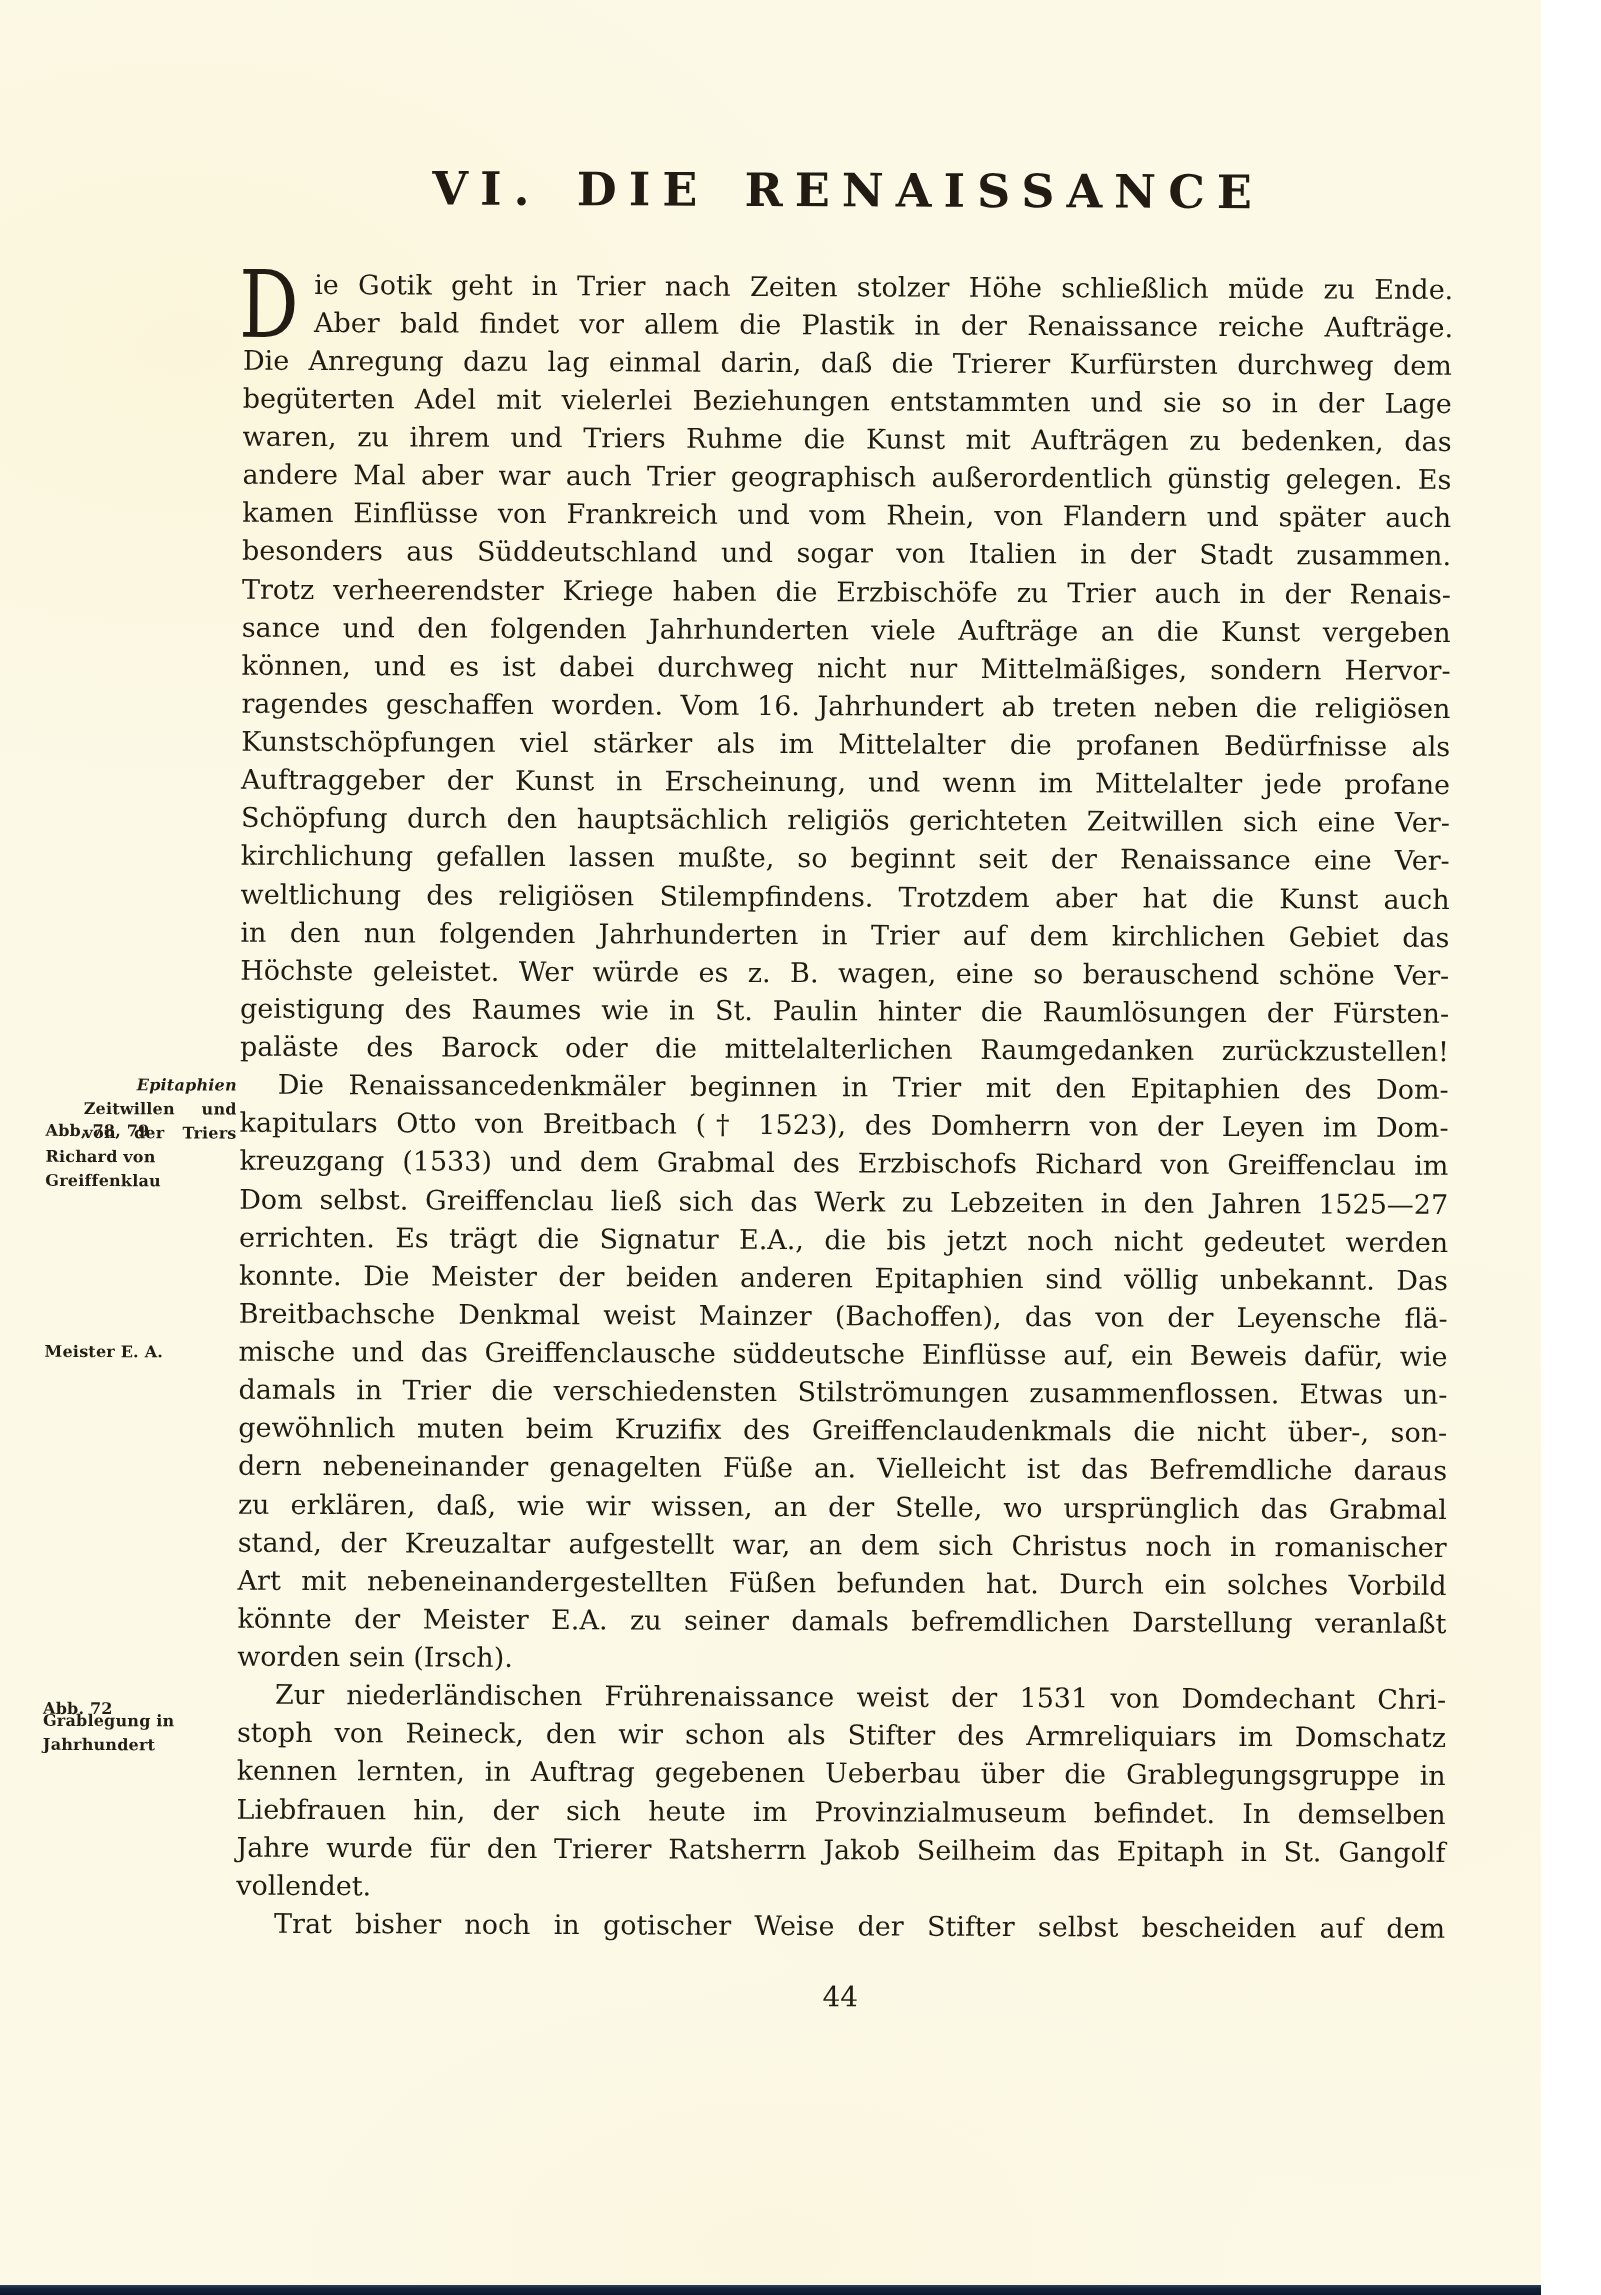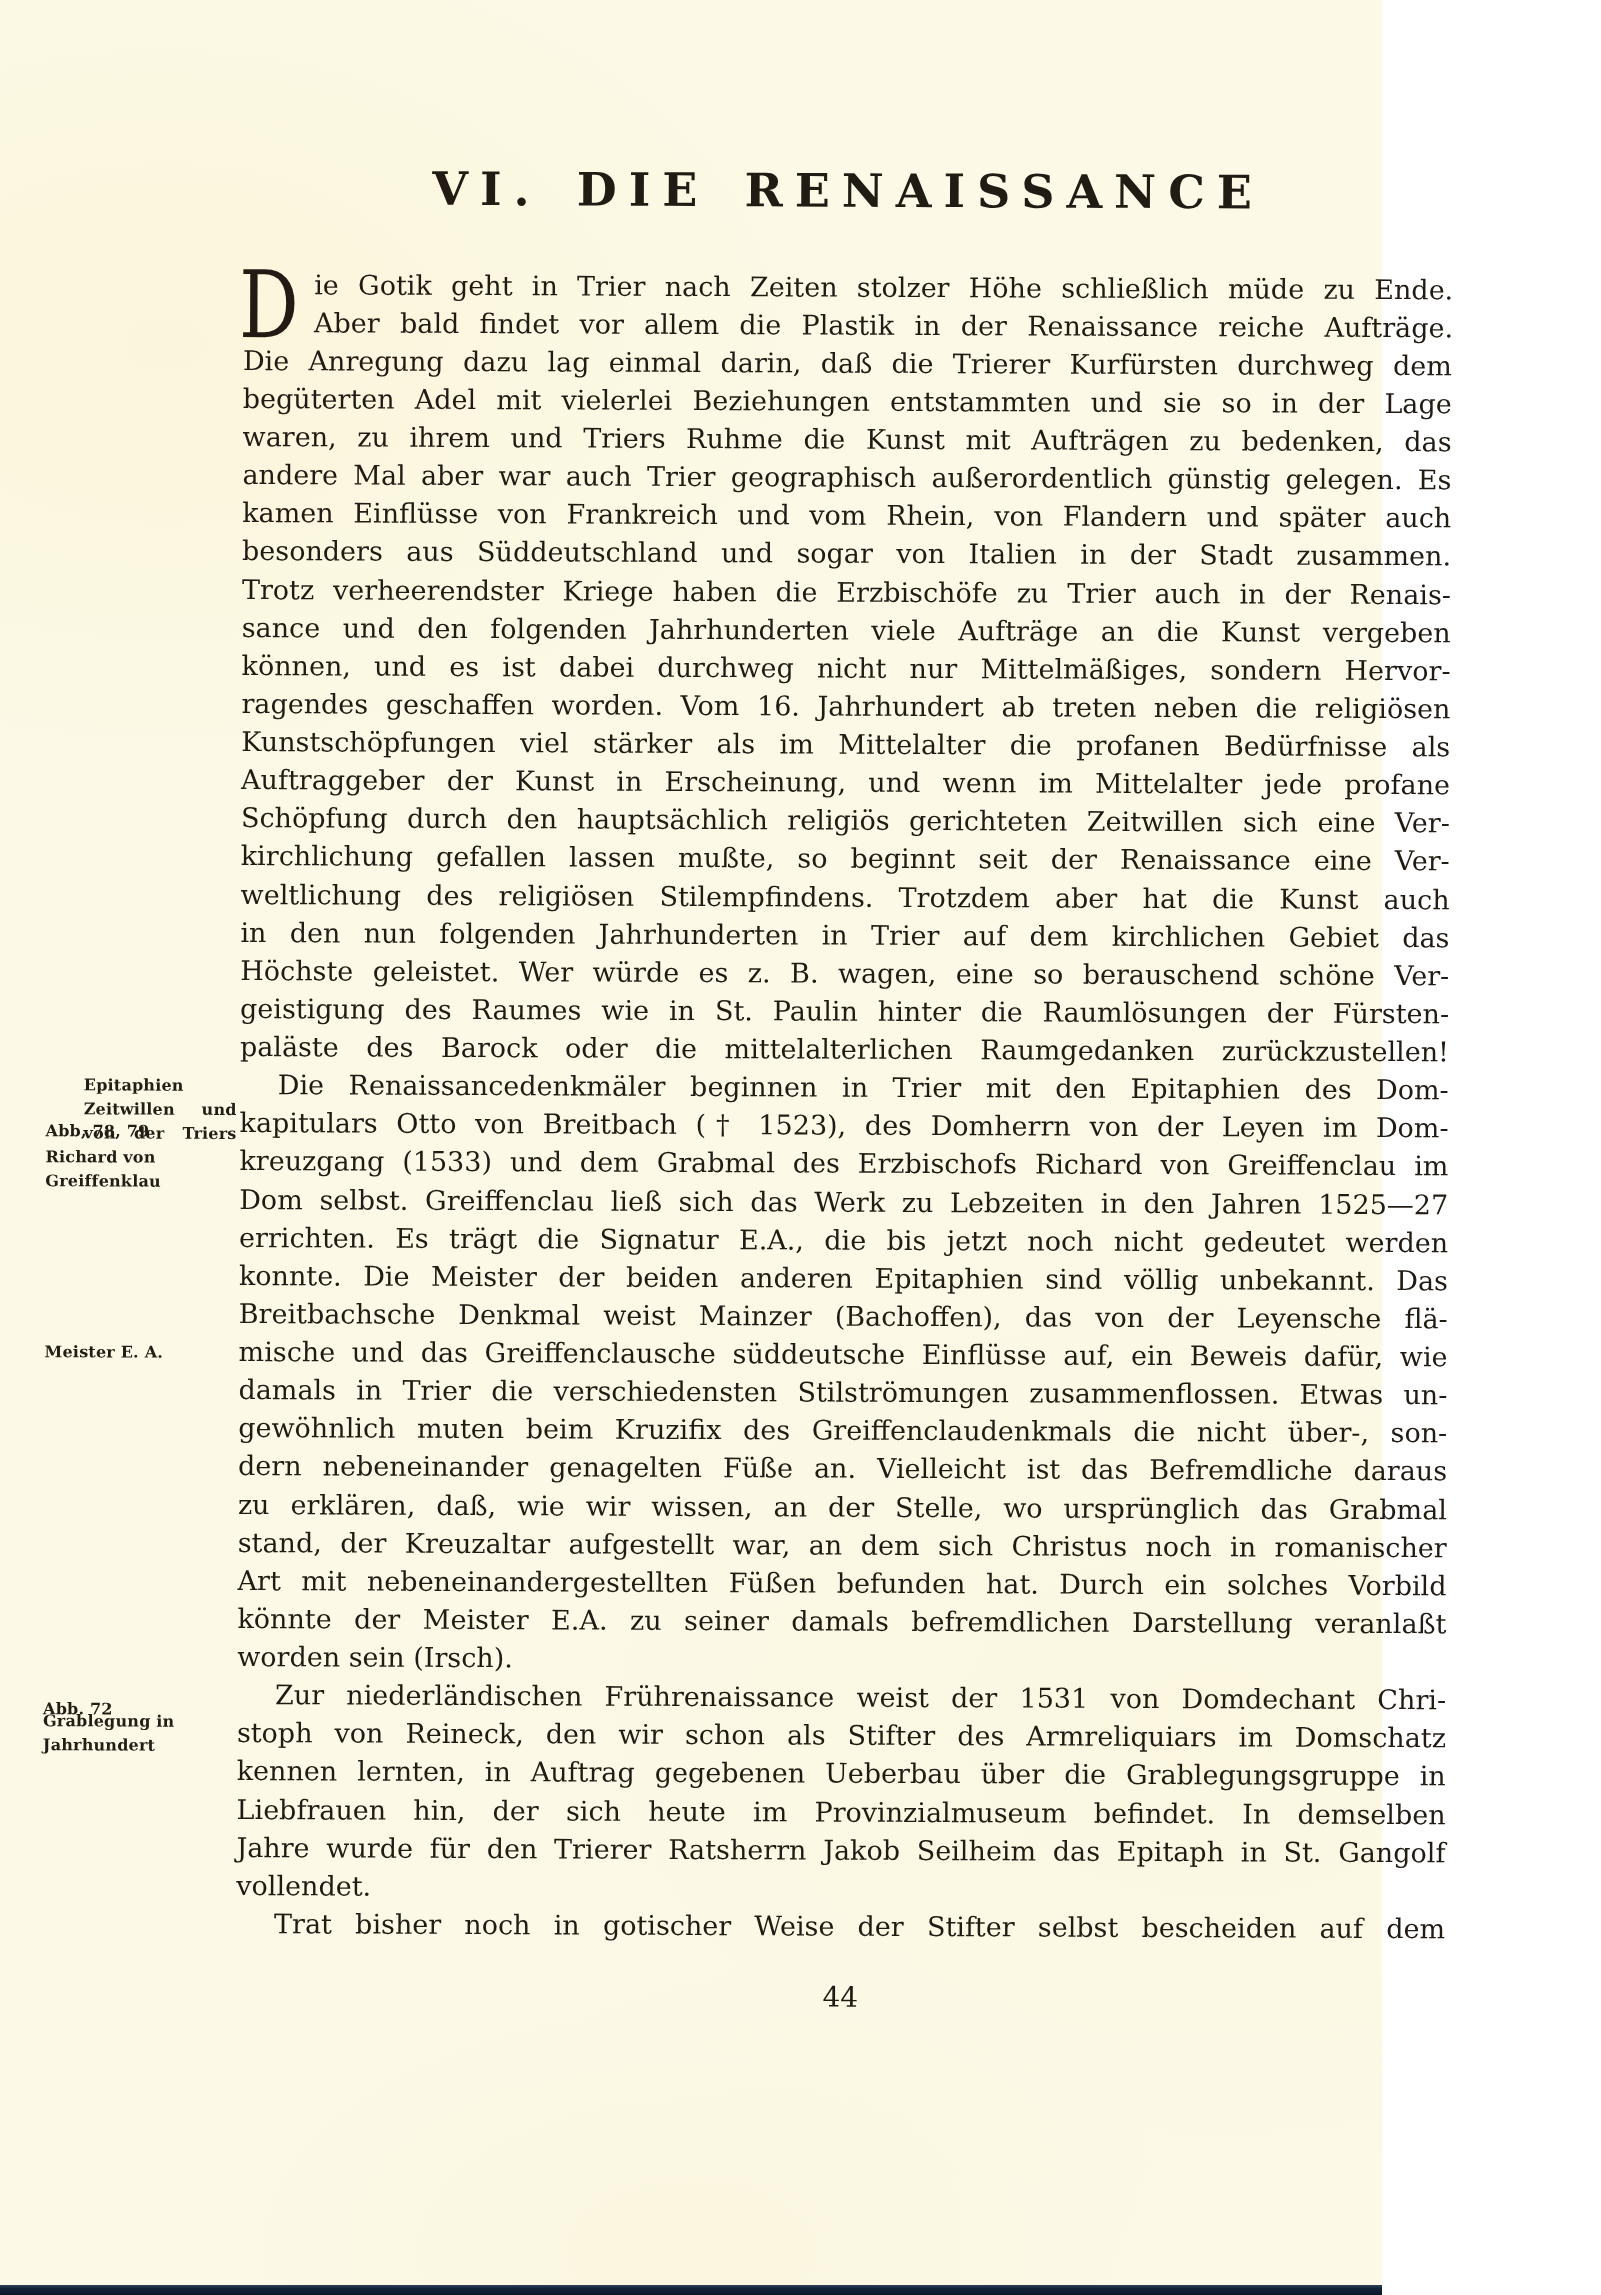--- a/index.html
+++ b/index.html
@@ -1,21 +1,21 @@
 <!DOCTYPE html>
 <html style="font-size:13px"><head>
 <meta charset="utf-8">
 <style>
   html, body { margin:0; padding:0; }
   body {
     width:1602px; height:2295px; overflow:hidden;
     font-family:"DejaVu Serif", serif;
   }
   .page {
-    position:relative; width:1382px; height:2295px;
+    position:relative; width:1541px; height:2295px;
     background:
       radial-gradient(1121px 721px at 12% 15%, rgba(248,240,196,0.35), transparent 65%),
       radial-gradient(1282px 881px at 88% 75%, rgba(247,240,205,0.25), transparent 60%),
       radial-gradient(721px 400px at 50% 98%, rgba(244,236,198,0.25), transparent 70%),
       #fcf9e7;
     color:#211b13;
   }
   .content { position:absolute; inset:0; transform:rotate(0.25deg); transform-origin:50% 45%; }
   .title {
     position:absolute; top:165px; left:240px; width:1209px; margin:0;
@@ -35,21 +35,21 @@
   }
   .line.drop { left:311px; width:1139px; }
   .line.indent { text-indent:38px; }
   .line.short { text-align:left; text-align-last:left; }
   .margin-note {
     position:absolute; left:46px; width:191px;
     font-size:16px; line-height:24px; font-weight:700;
     letter-spacing:0.2px; color:#241d15;
   }
   .margin-note .note-row { }
-  .margin-note.rows-5 .note-row:nth-child(1) { text-align:left; padding-left:38px; }
+  .margin-note.rows-5 .note-row:nth-child(1) { text-align:right; padding-left:38px;font-style:italic; }
   .margin-note.rows-5 .note-row:nth-child(2),
   .margin-note.rows-5 .note-row:nth-child(3) { text-align:justify; text-align-last:justify; padding-left:38px; }
   .pagenum {
     position:absolute; top:1980px; left:240px; width:1209px;
     text-align:center; font-size:28px; line-height:34px;
   }
   .bottom-strip {
     position:absolute; left:0; right:0; bottom:0; height:9.6px;
     background:linear-gradient(#31415a, #13233a 35%, #0c1827);
   }

